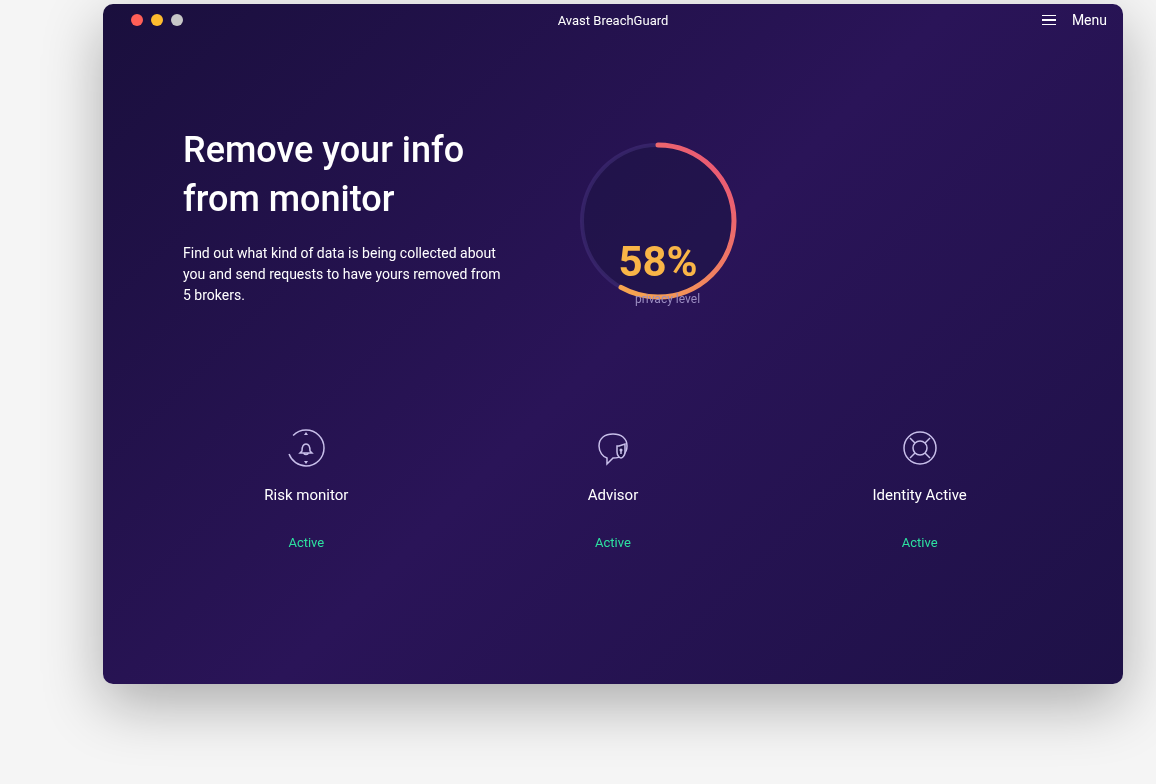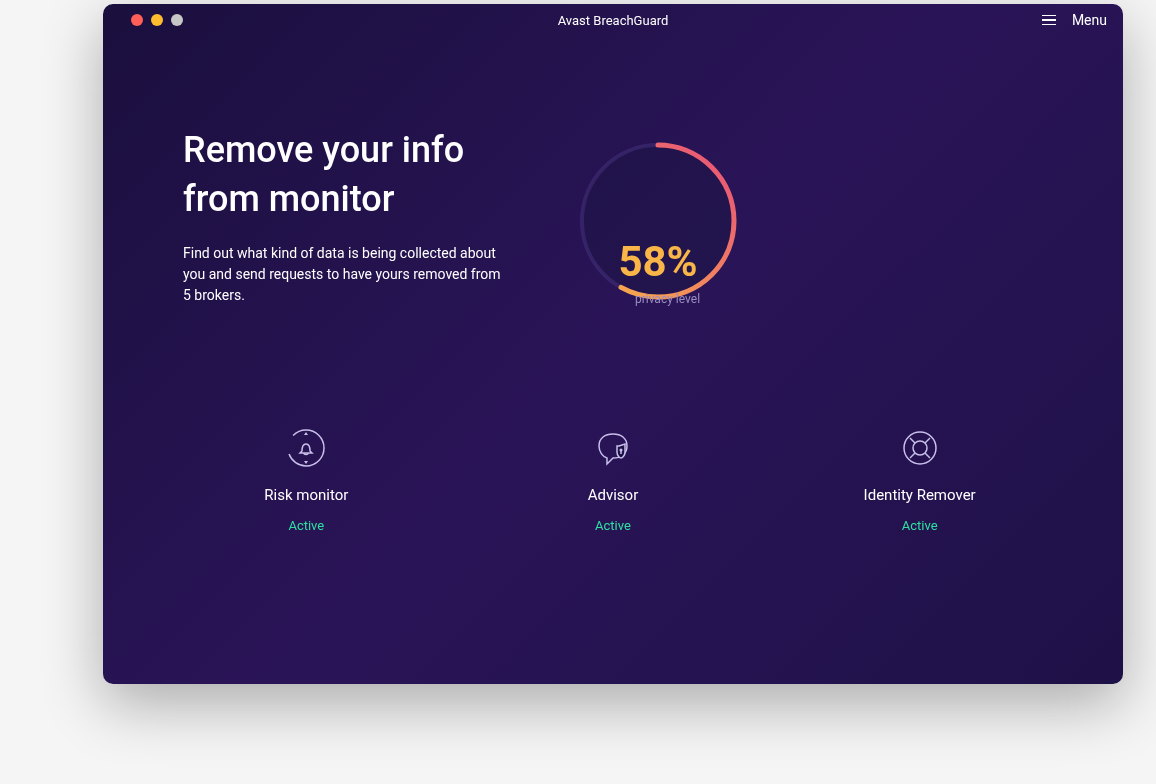--- a/index.html
+++ b/index.html
@@ -191,20 +191,21 @@
     }
 
     .feature-title {
       color: #fff;
       font-size: 15px;
       font-weight: 400;
     }
 
     .feature-status {
       font-size: 13px;
+      margin-top: 17px;
     }
 
     .feature-status.active {
       color: #2de0a0;
     }
 
     .feature-status.incomplete {
       color: #9a8cc0;
     }
   </style>
@@ -288,18 +289,18 @@
       <div class="feature-icon">
         <svg width="48" height="48" viewBox="0 0 48 48" fill="none" stroke="#c8bfea" stroke-width="1.5">
           <circle cx="24" cy="24" r="16"></circle>
           <circle cx="24" cy="24" r="7"></circle>
           <line x1="14" y1="14" x2="19" y2="19"></line>
           <line x1="34" y1="14" x2="29" y2="19"></line>
           <line x1="14" y1="34" x2="19" y2="29"></line>
           <line x1="34" y1="34" x2="29" y2="29"></line>
         </svg>
       </div>
-      <div class="feature-title">Identity Remover</div>
+      <div class="feature-title">Identity Active</div>
       <div class="feature-status active">Active</div>
     </div>
 
   </div>
 </div>
 
 </body></html>

